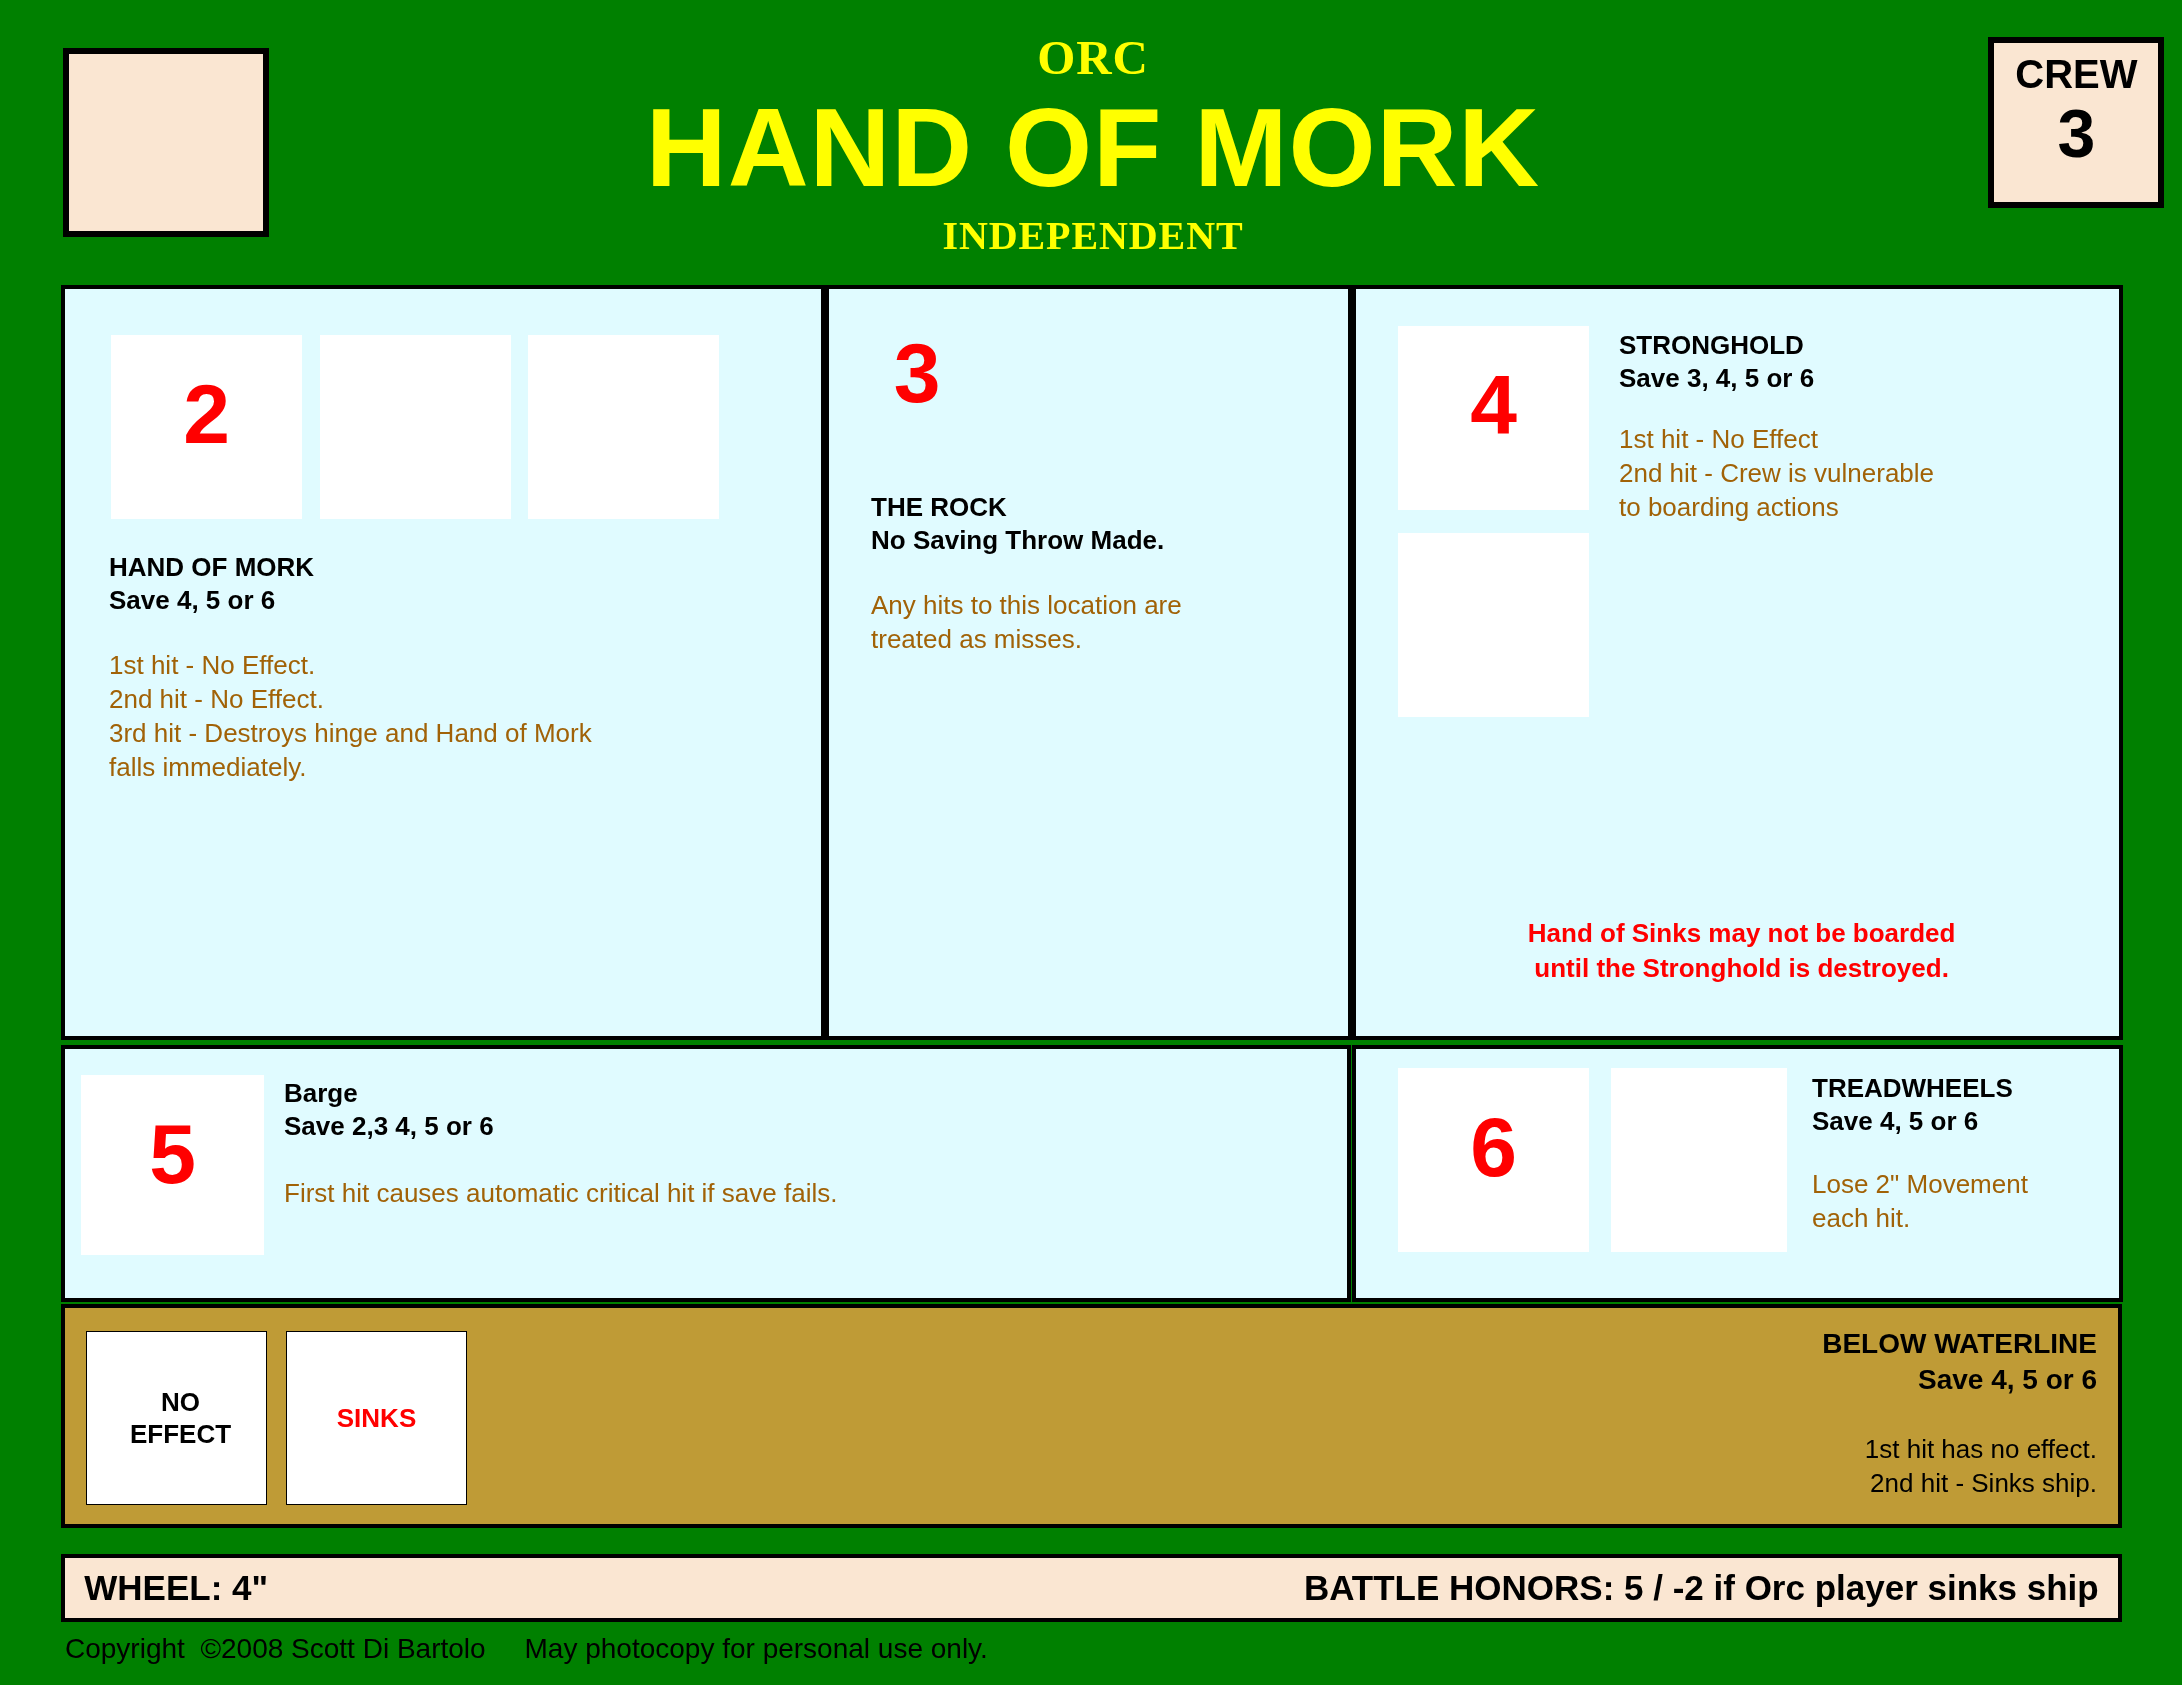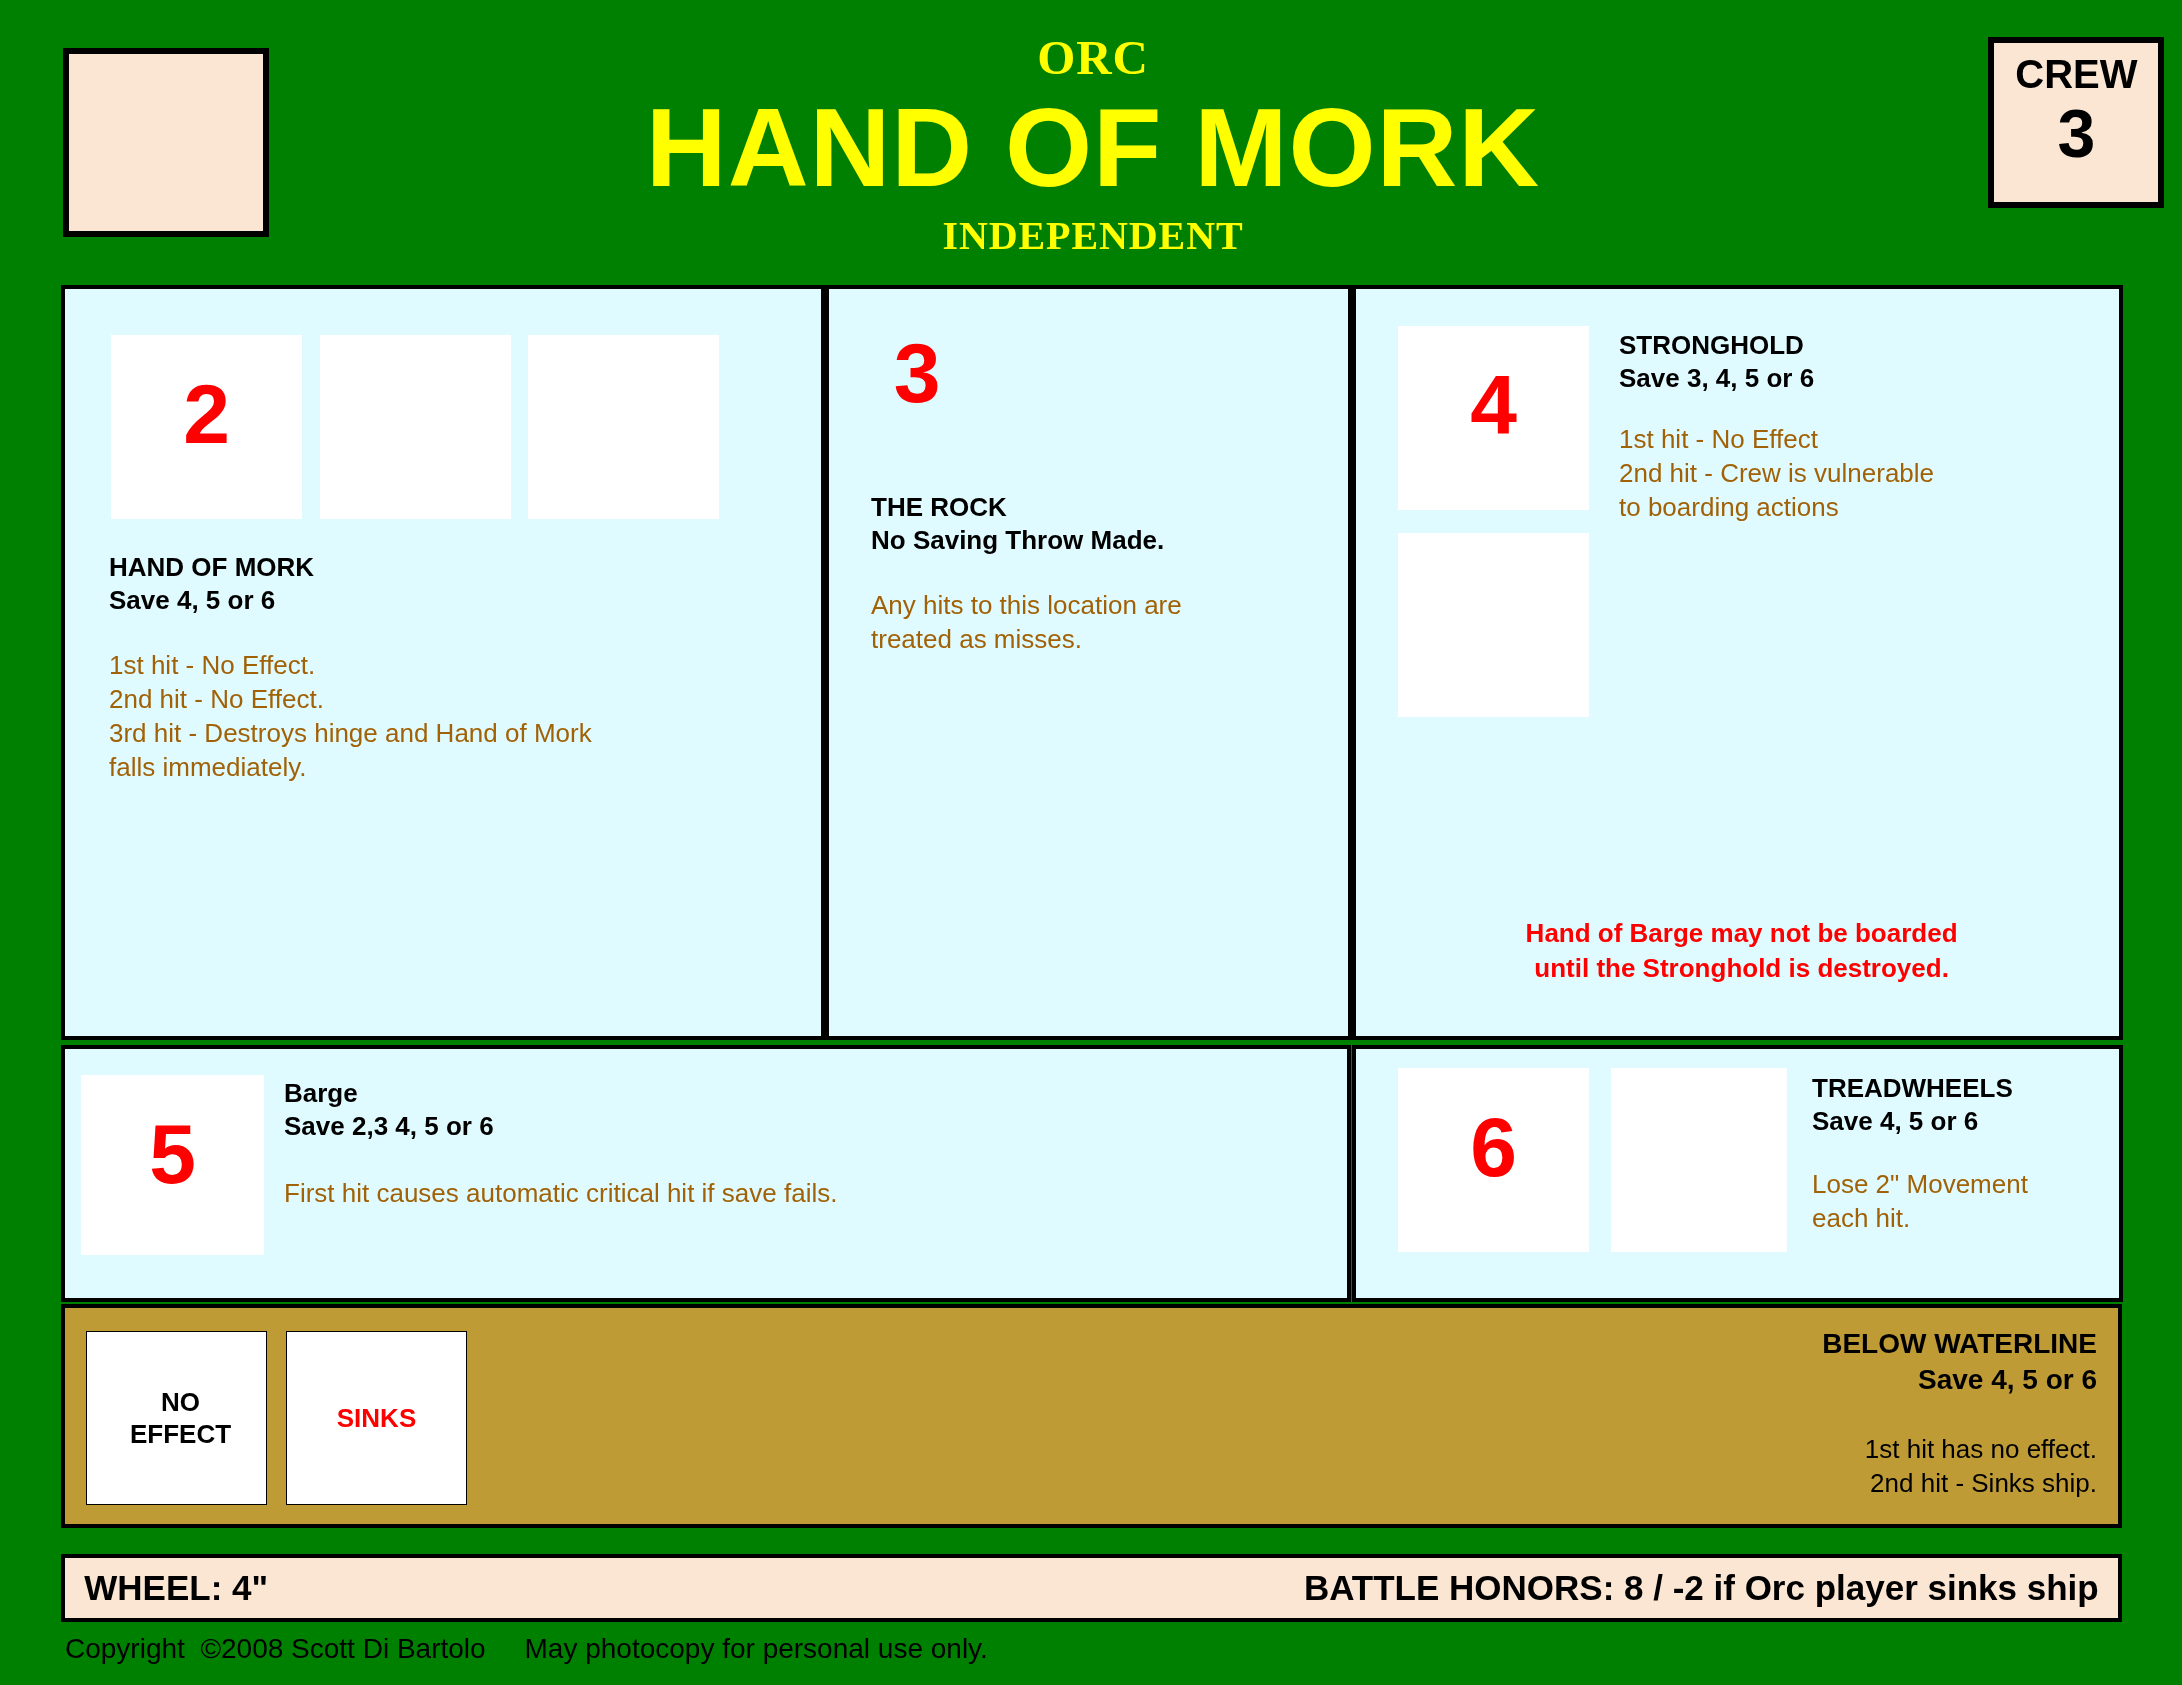--- a/index.html
+++ b/index.html
@@ -265,21 +265,21 @@
     <div class="hitbox hb1"></div>
     <div class="hitbox hb2"></div>
     <div class="hitnum">4</div>
     <div class="txt">
       <div class="panel-head">STRONGHOLD
 Save 3, 4, 5 or 6</div>
       <div class="panel-body" style="margin-top:26px">1st hit - No Effect
 2nd hit - Crew  is vulnerable
 to boarding actions</div>
     </div>
-    <div class="warn panel-warn">Hand of Barge may not be boarded
+    <div class="warn panel-warn">Hand of Sinks may not be boarded
 until the Stronghold is destroyed.</div>
   </div>
 
   <div class="panel" id="loc5">
     <div class="hitbox hb1"></div>
     <div class="hitnum">5</div>
     <div class="txt">
       <div class="panel-head">Barge
 Save 2,3 4, 5 or 6</div>
       <div class="panel-body" style="margin-top:32px">First hit causes automatic critical hit if save fails.</div>
@@ -305,19 +305,19 @@
     <div class="wtxt">
       <div class="wtitle">BELOW WATERLINE
 Save 4, 5 or 6</div>
       <div class="wbody">1st hit has no effect.
 2nd hit - Sinks ship.</div>
     </div>
   </div>
 
   <div id="footbar">
     <div>WHEEL:  4"</div>
-    <div>BATTLE HONORS: 8 / -2 if Orc player sinks ship</div>
+    <div>BATTLE HONORS: 5 / -2 if Orc player sinks ship</div>
   </div>
 
   <div id="copyright">Copyright  ©2008 Scott Di Bartolo     May photocopy for personal use only.</div>
 
 </div>
 
 
 </body></html>

